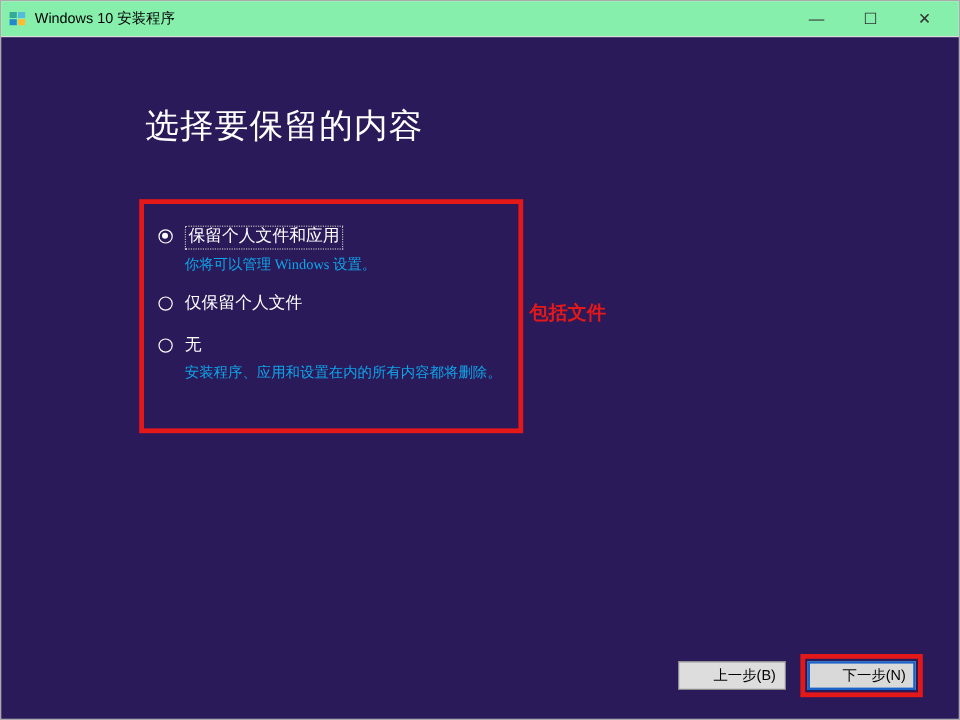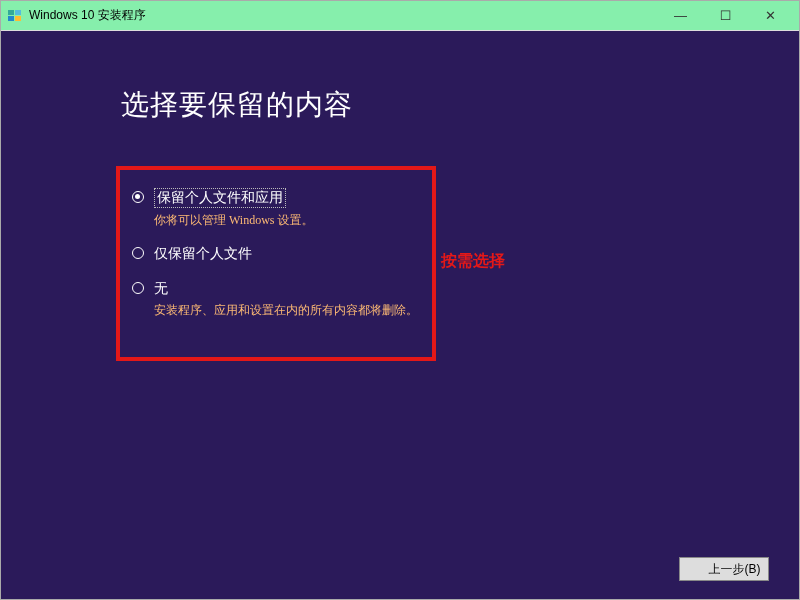--- a/index.html
+++ b/index.html
@@ -13,21 +13,21 @@
   .titlebar .winbtn { width: 45px; height: 30px; display: flex; align-items: center; justify-content: center; font-size: 13px; color: #333; }
   .client { flex: 1 1 auto; background: #2b1a5a; position: relative; color: #fff; }
   h1.heading { position: absolute; left: 120px; top: 55px; font-size: 28px; font-weight: 400; color: #fff; letter-spacing: 1px; }
   .options-frame { position: absolute; left: 115px; top: 135px; width: 320px; height: 195px; border: 4px solid #e41818; padding: 18px 12px 12px 12px; }
   .opt { display: flex; align-items: flex-start; margin-bottom: 16px; }
   .radio { width: 12px; height: 12px; border: 1.5px solid #fff; border-radius: 50%; margin-top: 3px; margin-right: 10px; flex: 0 0 auto; position: relative; }
   .radio.selected::after { content: ""; position: absolute; left: 2px; top: 2px; width: 5px; height: 5px; background: #fff; border-radius: 50%; }
   .opt-body { flex: 1 1 auto; font-family: Liberation Serif, serif; }
   .opt-label { font-size: 14px; color: #fff; line-height: 18px; }
   .opt-label.dotted { border: 1px dotted #bbb; padding: 0 2px; display: inline-block; }
-  .opt-desc { font-size: 12px; color: #fdba74; margin-top: 4px; line-height: 16px; }
+  .opt-desc { font-size: 12px; color: #0ea5e9; margin-top: 4px; line-height: 16px; }
   .annot { position: absolute; left: 440px; top: 220px; color: #e41818; font-size: 16px; font-weight: 700; }
   .buttons { position: absolute; right: 30px; bottom: 18px; display: flex; gap: 12px; align-items: center; }
   .btn { width: 90px; height: 24px; background: #ddd; border: 1px solid #888; color: #000; font-size: 12px; display: flex; align-items: center; justify-content: center; padding-left: 21px; }
   .btn-next-wrap { border: 4px solid #e41818; padding: 2px; }
   .btn.next { background: #d9d9d9; border: 2px solid #1a64c8; width: 90px; height: 24px; }
 </style>
 </head>
 <body>
 
 <div class="window">
@@ -66,19 +66,22 @@
       </div>
       <div class="opt">
         <span class="radio"></span>
         <div class="opt-body">
           <span class="opt-label">无</span>
           <div class="opt-desc">安装程序、应用和设置在内的所有内容都将删除。</div>
         </div>
       </div>
     </div>
 
-    <div class="annot">按需选择</div>
+    <div class="annot">包括文件</div>
 
     <div class="buttons">
       <div class="btn">上一步(B)</div>
+      <div class="btn-next-wrap">
+        <div class="btn next">下一步(N)</div>
+      </div>
     </div>
   </div>
 </div>
 
 </body></html>

